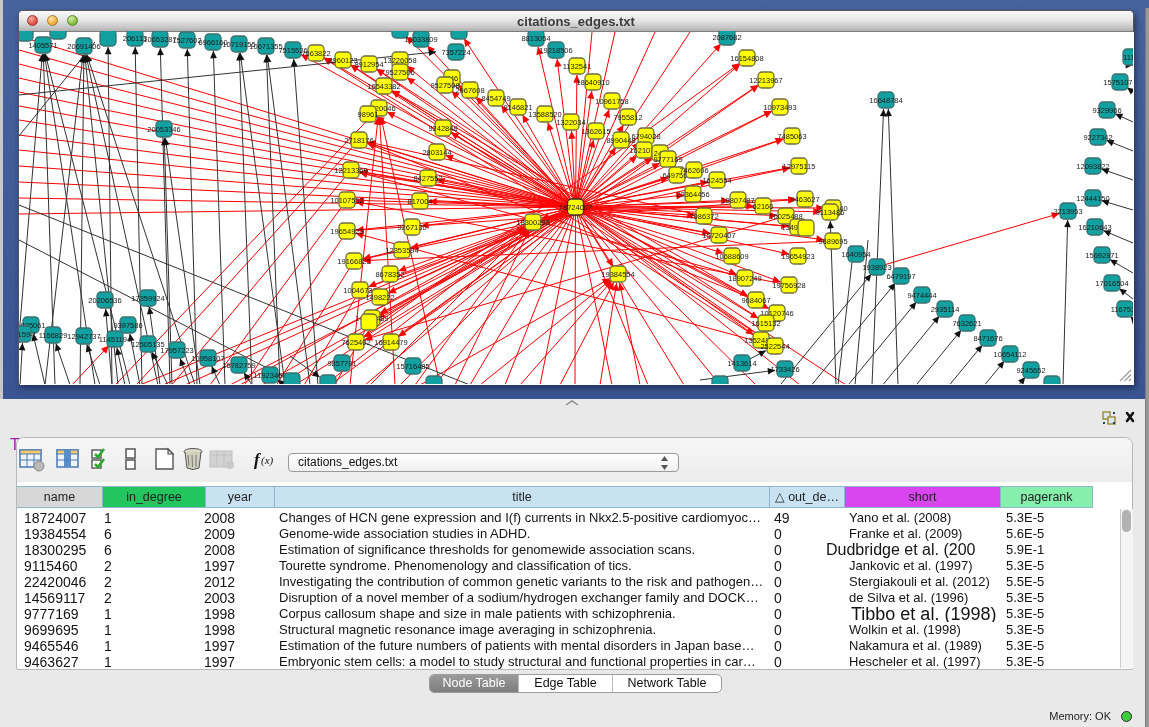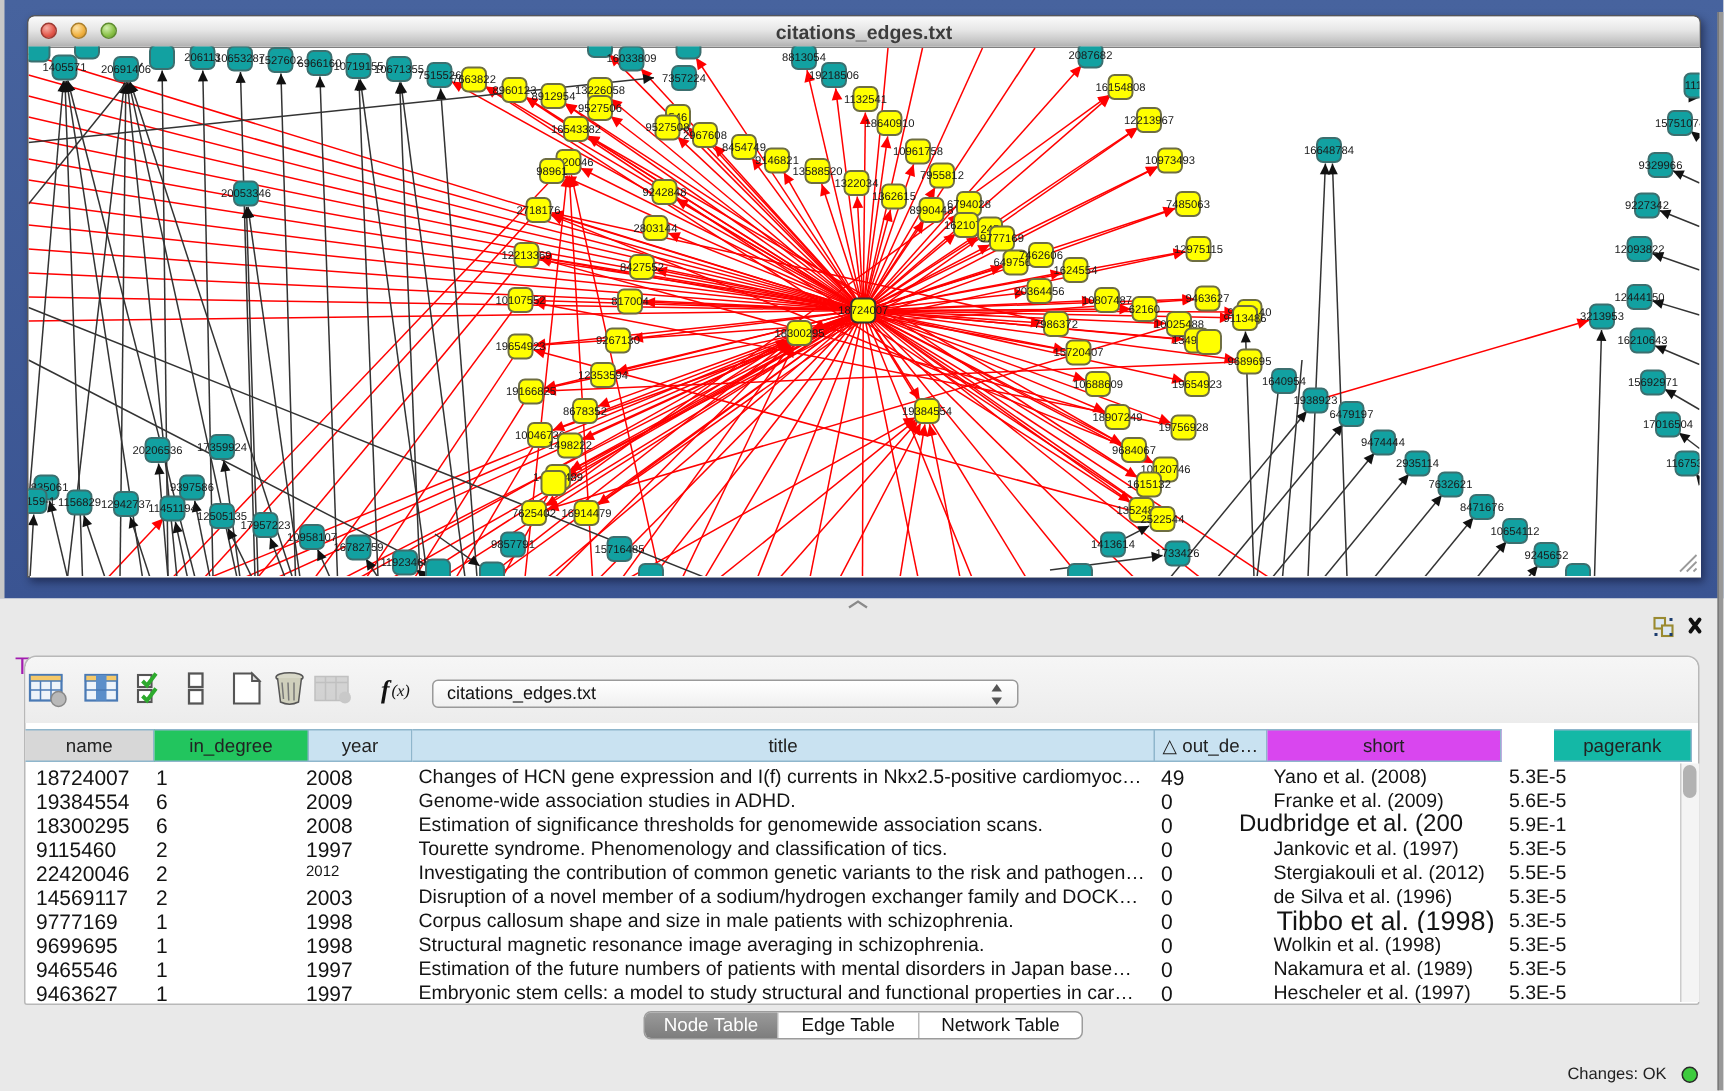--- a/index.html
+++ b/index.html
@@ -767,21 +767,21 @@
 <div class="combo">citations_edges.txt<svg width="9" height="14" viewBox="0 0 9 14" style="position:absolute;right:9px;top:2px">
       <path d="M4.5 0 L8 5 H1 Z" fill="#555"></path>
       <path d="M4.5 14 L8 9 H1 Z" fill="#555"></path>
     </svg></div>
 <div class="hdr" style="left:17px;width:86px;background:#d7d7d7">name</div>
 <div class="hdr" style="left:103px;width:103px;background:#22c55e">in_degree</div>
 <div class="hdr" style="left:206px;width:69px;background:#c9e2f1">year</div>
 <div class="hdr" style="left:275px;width:495px;background:#c9e2f1">title</div>
 <div class="hdr" style="left:770px;width:75px;background:#c9e2f1">△ out_de…</div>
 <div class="hdr" style="left:845px;width:156px;background:#d946ef">short</div>
-<div class="hdr" style="left:1036px;width:92px;background:#14b8a6">pagerank</div>
+<div class="hdr" style="left:1001px;width:92px;background:#86efac">pagerank</div>
 <div class="cell" style="left:24px;top:510px;width:80px;font-size:14px">18724007</div>
 <div class="cell" style="left:104px;top:510px;width:90px;font-size:14px">1</div>
 <div class="cell" style="left:204px;top:510px;width:68px;font-size:14px">2008</div>
 <div class="cell" style="left:279px;top:510px;width:488px;font-size:13px">Changes of HCN gene expression and I(f) currents in Nkx2.5‑positive cardiomyoc…</div>
 <div class="cell" style="left:774px;top:510px;width:68px;font-size:14px">49</div>
 <div class="cell" style="left:849px;top:510px;width:150px;font-size:13px">Yano et al. (2008)</div>
 <div class="cell" style="left:1006px;top:510px;width:87px;font-size:13px">5.3E‑5</div>
 <div class="cell" style="left:24px;top:526px;width:80px;font-size:14px">19384554</div>
 <div class="cell" style="left:104px;top:526px;width:90px;font-size:14px">6</div>
 <div class="cell" style="left:204px;top:526px;width:68px;font-size:14px">2009</div>
@@ -798,21 +798,21 @@
 <div class="cell" style="left:1006px;top:542px;width:87px;font-size:13px">5.9E‑1</div>
 <div class="cell" style="left:24px;top:558px;width:80px;font-size:14px">9115460</div>
 <div class="cell" style="left:104px;top:558px;width:90px;font-size:14px">2</div>
 <div class="cell" style="left:204px;top:558px;width:68px;font-size:14px">1997</div>
 <div class="cell" style="left:279px;top:558px;width:488px;font-size:13px">Tourette syndrome. Phenomenology and classification of tics.</div>
 <div class="cell" style="left:774px;top:558px;width:68px;font-size:14px">0</div>
 <div class="cell" style="left:849px;top:558px;width:150px;font-size:13px">Jankovic et al. (1997)</div>
 <div class="cell" style="left:1006px;top:558px;width:87px;font-size:13px">5.3E‑5</div>
 <div class="cell" style="left:24px;top:574px;width:80px;font-size:14px">22420046</div>
 <div class="cell" style="left:104px;top:574px;width:90px;font-size:14px">2</div>
-<div class="cell" style="left:204px;top:574px;width:68px;font-size:10px">2012</div>
+<div class="cell" style="left:204px;top:574px;width:68px;font-size:14px">2012</div>
 <div class="cell" style="left:279px;top:574px;width:488px;font-size:13px">Investigating the contribution of common genetic variants to the risk and pathogen…</div>
 <div class="cell" style="left:774px;top:574px;width:68px;font-size:14px">0</div>
 <div class="cell" style="left:849px;top:574px;width:150px;font-size:13px">Stergiakouli et al. (2012)</div>
 <div class="cell" style="left:1006px;top:574px;width:87px;font-size:13px">5.5E‑5</div>
 <div class="cell" style="left:24px;top:590px;width:80px;font-size:14px">14569117</div>
 <div class="cell" style="left:104px;top:590px;width:90px;font-size:14px">2</div>
 <div class="cell" style="left:204px;top:590px;width:68px;font-size:14px">2003</div>
 <div class="cell" style="left:279px;top:590px;width:488px;font-size:13px">Disruption of a novel member of a sodium/hydrogen exchanger family and DOCK…</div>
 <div class="cell" style="left:774px;top:590px;width:68px;font-size:14px">0</div>
 <div class="cell" style="left:849px;top:590px;width:150px;font-size:13px">de Silva et al. (1996)</div>
@@ -844,17 +844,17 @@
 <div class="cell" style="left:279px;top:654px;width:488px;font-size:13px">Embryonic stem cells: a model to study structural and functional properties in car…</div>
 <div class="cell" style="left:774px;top:654px;width:68px;font-size:14px">0</div>
 <div class="cell" style="left:849px;top:654px;width:150px;font-size:13px">Hescheler et al. (1997)</div>
 <div class="cell" style="left:1006px;top:654px;width:87px;font-size:13px">5.3E‑5</div>
 <div style="position:absolute;left:1120px;top:509px;width:13px;height:159px;background:#f4f4f4;border-left:1px solid #ccc"></div>
 <div style="position:absolute;left:1122px;top:510px;width:9px;height:22px;background:#b2b2b2;border-radius:5px"></div>
 <div class="tabs"></div>
 <div class="seg" style="left:430px;top:675px;width:88px;background:linear-gradient(#9a9a9a,#7d7d7d);border-radius:4px 0 0 4px;color:#fff">Node Table</div>
 <div class="seg" style="left:518px;top:675px;width:94px;border-left:1px solid #bbb">Edge Table</div>
 <div class="seg" style="left:612px;top:675px;width:109px;border-left:1px solid #bbb">Network Table</div>
-<div class="mem">Changes: OK</div>
+<div class="mem">Memory: OK</div>
 <div style="position:absolute;left:1121px;top:711px;width:11px;height:11px;border-radius:50%;background:#3ecb3e;border:1.5px solid #2a2a2a"></div>
 <svg width="16" height="8" viewBox="0 0 16 8" style="position:absolute;left:564px;top:399px">
     <path d="M2 6 L8 2 L14 6" stroke="#8a8a8a" stroke-width="1.5" fill="none"></path>
   </svg>
 <div class="rightstrip"></div>
 </body></html>

